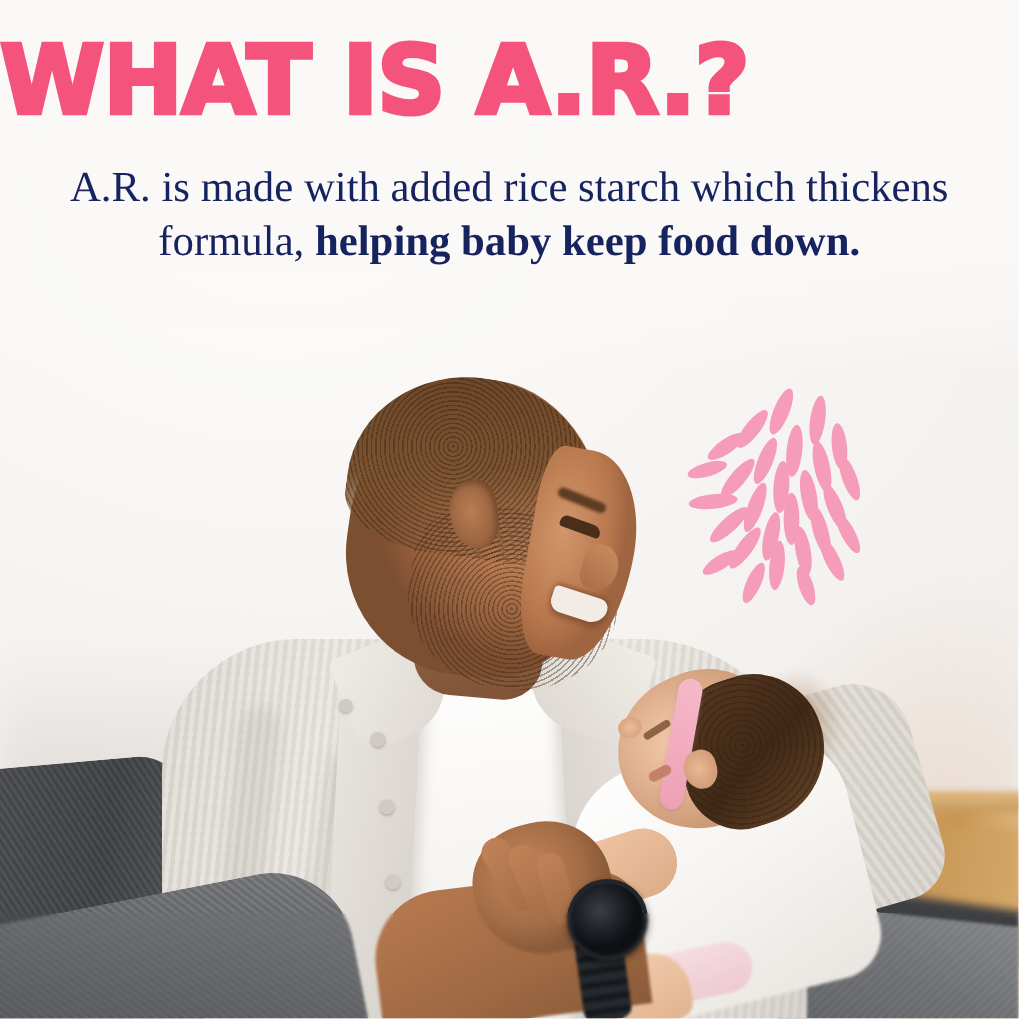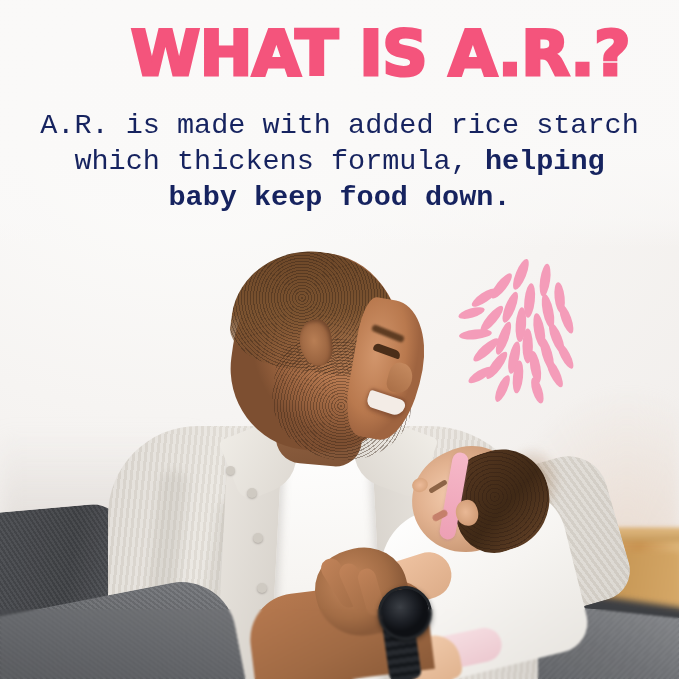--- a/index.html
+++ b/index.html
@@ -477,40 +477,40 @@
     position: absolute;
     left: 0; top: 0;
     width: 679px; height: 248px;
     background: linear-gradient(180deg, rgba(250,249,248,.97) 0%, rgba(250,249,248,.95) 62%, rgba(250,249,248,.55) 88%, rgba(250,249,248,0) 100%);
   }
 
   .headline {
     position: absolute;
     left: 0; top: 22px;
     width: 630px;
-    text-align: right;
+    text-align: left;
     font-size: 63px;
     line-height: 1;
     font-weight: 700;
     letter-spacing: -0.5px;
     color: #F4547C;
     font-family: "DejaVu Sans", sans-serif;
     -webkit-text-stroke: 3px #F4547C;
     paint-order: stroke fill;
   }
 
   .subcopy {
     position: absolute;
     left: 40px; top: 108px;
     width: 599px;
     text-align: center;
     font-size: 28.5px;
     line-height: 1.27;
     color: #16235F;
-    font-family: Liberation Mono, monospace;
+    font-family: Liberation Serif, serif;
     font-weight: 400;
   }
   .subcopy b {
     font-weight: 700;
     color: #16235F;
   }
 
   
   .rice {
     position: absolute;

